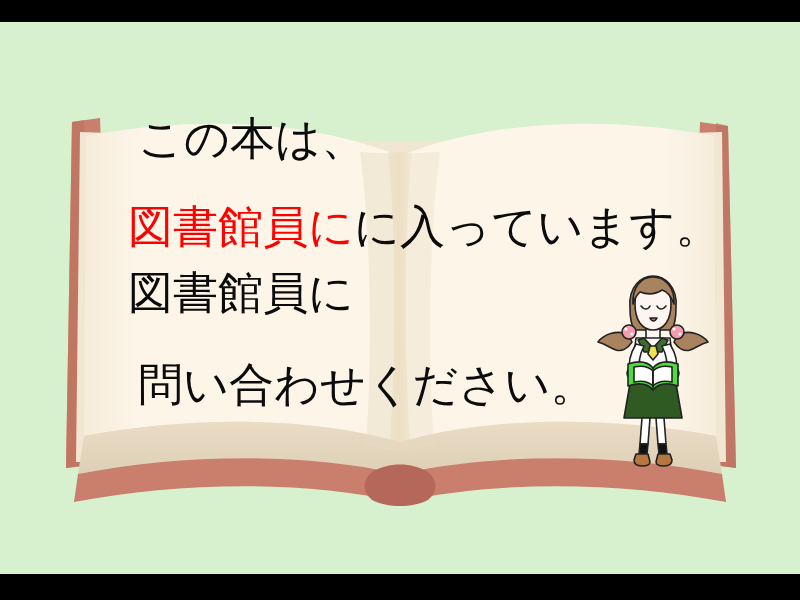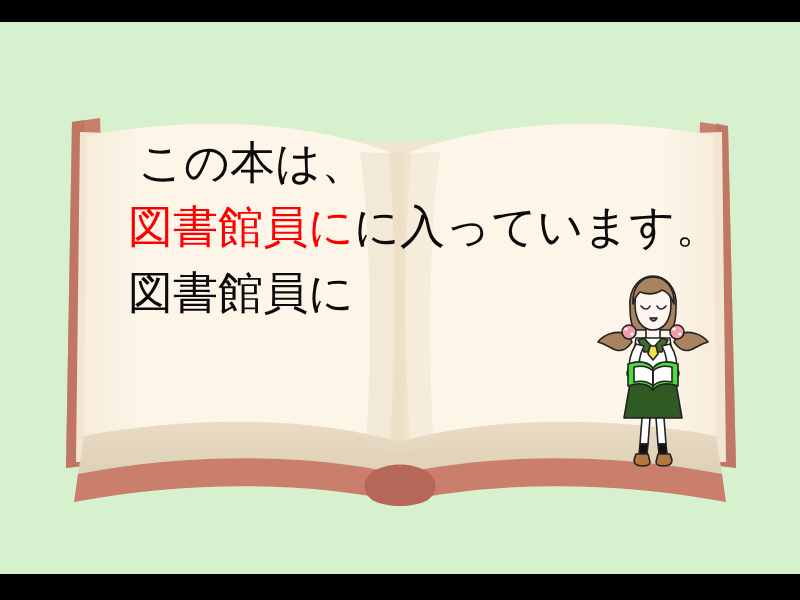--- a/index.html
+++ b/index.html
@@ -61,21 +61,21 @@
   }
   .line {
     position: absolute;
     white-space: nowrap;
     font-family: "DejaVu Sans", "Liberation Sans", sans-serif;
     font-size: 45px;
     line-height: 1;
     color: #0b0b0b;
     letter-spacing: 0px;
   }
-  .line-1 { left: 138px; top: 118px; }
+  .line-1 { left: 138px; top: 94px; }
   .line-2 { left: 128px; top: 182px; }
   .line-3 { left: 128px; top: 248px; }
   .line-4 { left: 138px; top: 340px; }
   .hl { color: #ff0000; }
 
   
   .girl {
     position: absolute;
     left: 588px;
     top: 268px;
@@ -161,20 +161,21 @@
 
       <path d="M360,130 C372,220 372,340 366,424 L400,430 L400,132 Z" fill="#e9dcc4" opacity="0.45"></path>
       <path d="M440,130 C428,220 428,340 434,424 L400,430 L400,132 Z" fill="#e9dcc4" opacity="0.35"></path>
     </svg>
   </div>
 
   <div class="page-text">
     <div class="line line-1">この本は、</div>
     <div class="line line-2"><span class="hl">図書館員に</span><span>に入っています。</span></div>
     <div class="line line-3">図書館員に</div>
+    <div class="line line-4">問い合わせください。</div>
   </div>
 
   <div class="girl">
     <svg viewBox="0 0 130 200" xmlns="http://www.w3.org/2000/svg">
       <g stroke="#222222" stroke-width="1.6" stroke-linejoin="round" stroke-linecap="round">
 
         <path d="M42,40 C40,18 54,8 65,8 C76,8 90,18 88,40 C88,52 86,58 84,62 L46,62 C44,58 42,52 42,40 Z" fill="#a9825e"></path>
 
         <path d="M40,66 C28,62 16,66 10,74 C18,76 22,80 28,82 C34,84 40,80 44,74 Z" fill="#a9825e"></path>
 

